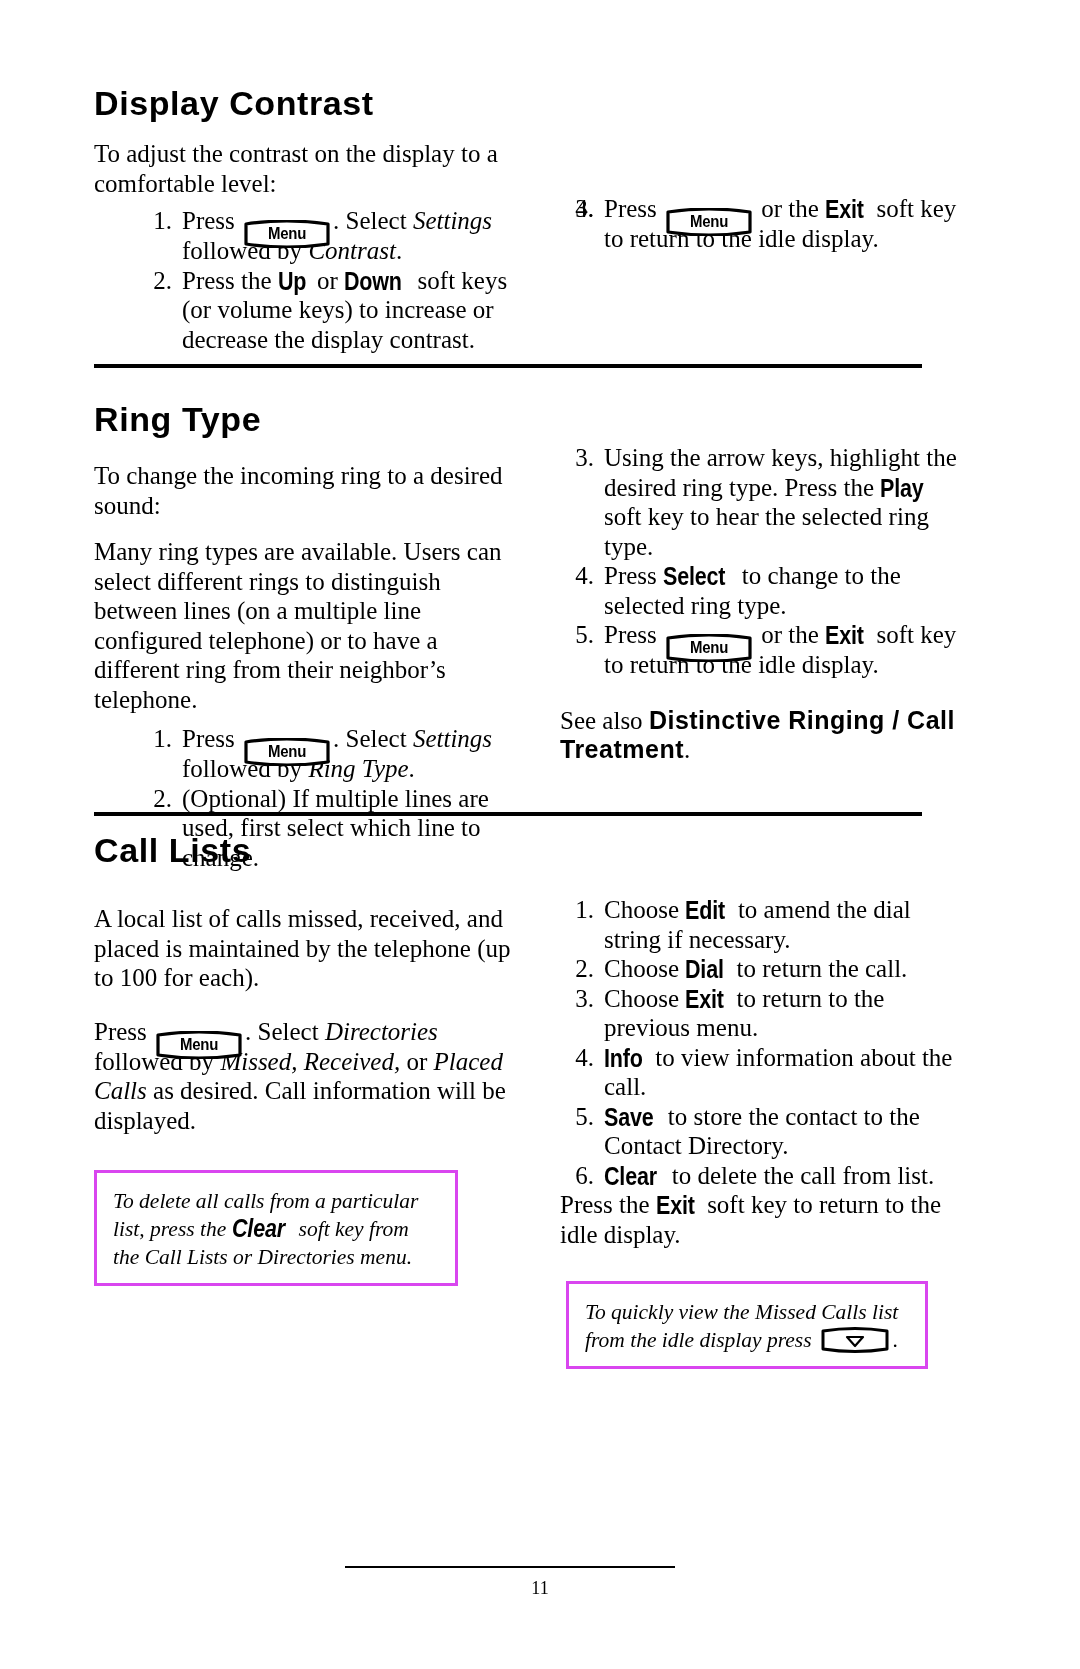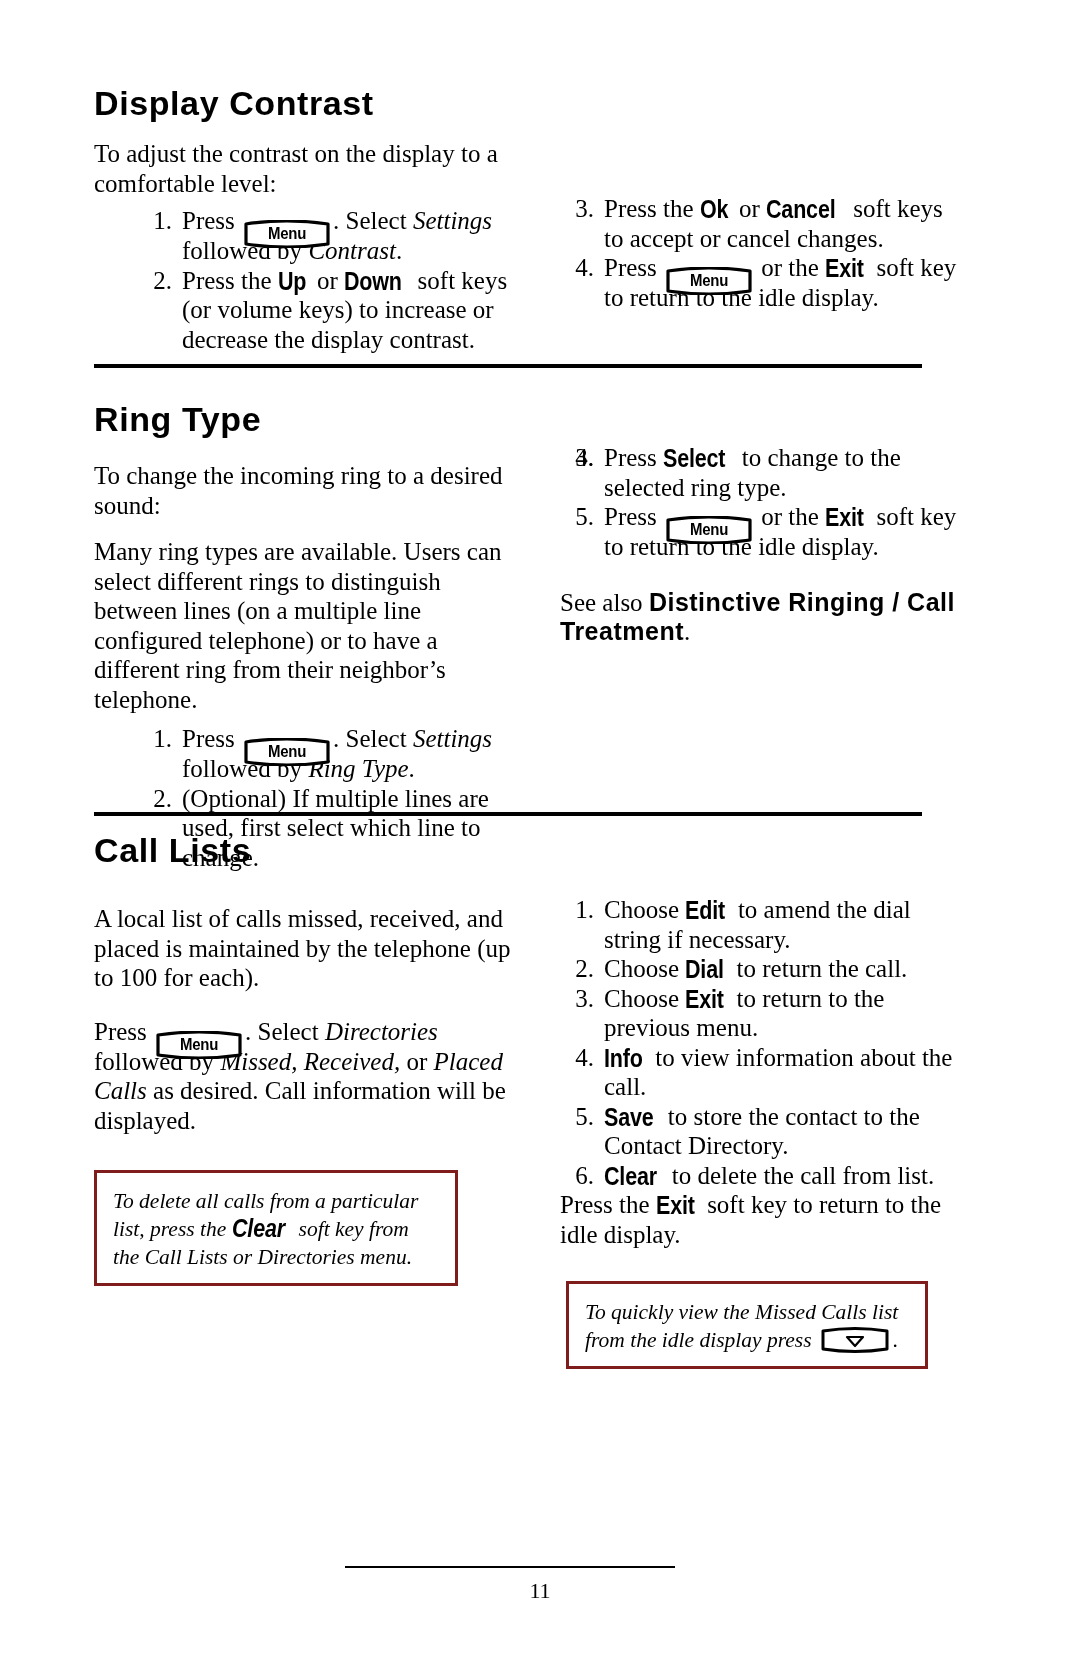--- a/index.html
+++ b/index.html
@@ -105,21 +105,21 @@
     position:absolute;
     left:0;
     top:0;
     width:34px;
     text-align:right;
     font-size:25px;
   }
 
   
   .notebox {
-    border:3px solid #7f1d1d;
+    border:3px solid #d946ef;
     background:#ffffff;
     box-sizing:border-box;
     font-style:italic;
     font-size:21.5px;
     line-height:28px;
     padding:14px 16px 12px 16px;
   }
 
   
   .footer-rule {
@@ -128,21 +128,21 @@
     top:1566px;
     width:330px;
     height:2px;
     background:#000;
   }
   .folio {
     position:absolute;
     left:0; top:1578px;
     width:1080px;
     text-align:center;
-    font-size:22px;
+    font-size:18px;
     font-family:"Liberation Serif", serif;
   }
 
   
   .colL { position:absolute; left:94px; width:418px; }
   .colR { position:absolute; left:560px; width:400px; }
 </style>
 </head>
 <body>
 
@@ -154,21 +154,21 @@
     <ol class="steps" style="margin-top:8px; margin-left:44px;">
       <li><span class="num">1.</span><span>Press <span class="menukey"><svg width="88" height="28" viewBox="0 0 88 28">
                 <path d="M3 4 Q44 -2 85 4 L85 24 Q44 30 3 24 Z" fill="#ffffff" stroke="#000000" stroke-width="3.2" stroke-linejoin="round"></path>
               </svg><span class="lbl">Menu</span></span>. Select <span class="it">Settings</span> followed by <span class="it">Contrast</span>.</span></li>
       <li><span class="num">2.</span><span>Press the <span class="sk">Up</span> or <span class="sk">Down</span> soft keys (or volume keys) to increase or decrease the display contrast.</span></li>
     </ol>
   </div>
 
   <div class="colR" style="top:194px;">
     <ol class="steps">
-      <li><span class="num">3.</span><span>Press the <span class="sk">Ok</span> or <span class="sk">Cancel</span> soft keys to accept or cancel changes.</span></li>
+      <li><span class="num">3.</span></li>
       <li><span class="num">4.</span><span>Press <span class="menukey"><svg width="88" height="28" viewBox="0 0 88 28">
                 <path d="M3 4 Q44 -2 85 4 L85 24 Q44 30 3 24 Z" fill="#ffffff" stroke="#000000" stroke-width="3.2" stroke-linejoin="round"></path>
               </svg><span class="lbl">Menu</span></span> or the <span class="sk">Exit</span> soft key to return to the idle display.</span></li>
     </ol>
   </div>
 
   <div class="rule" style="top:364px;"></div>
 
   <div class="colL" style="top:400px;">
     <h2 class="sec-head">Ring Type</h2>
@@ -177,21 +177,21 @@
     <ol class="steps" style="margin-top:10px; margin-left:44px;">
       <li><span class="num">1.</span><span>Press <span class="menukey"><svg width="88" height="28" viewBox="0 0 88 28">
                 <path d="M3 4 Q44 -2 85 4 L85 24 Q44 30 3 24 Z" fill="#ffffff" stroke="#000000" stroke-width="3.2" stroke-linejoin="round"></path>
               </svg><span class="lbl">Menu</span></span>. Select <span class="it">Settings</span> followed by <span class="it">Ring Type</span>.</span></li>
       <li><span class="num">2.</span><span>(Optional)  If multiple lines are used, first select which line to change.</span></li>
     </ol>
   </div>
 
   <div class="colR" style="top:443px;">
     <ol class="steps">
-      <li><span class="num">3.</span></li>
+      <li><span class="num">3.</span><span>Using the arrow keys, highlight the desired ring type.  Press the <span class="sk">Play</span> soft key to hear the selected ring type.</span></li>
       <li><span class="num">4.</span><span>Press <span class="sk">Select</span> to change to the selected ring type.</span></li>
       <li><span class="num">5.</span><span>Press <span class="menukey"><svg width="88" height="28" viewBox="0 0 88 28">
                 <path d="M3 4 Q44 -2 85 4 L85 24 Q44 30 3 24 Z" fill="#ffffff" stroke="#000000" stroke-width="3.2" stroke-linejoin="round"></path>
               </svg><span class="lbl">Menu</span></span> or the <span class="sk">Exit</span> soft key to return to the idle display.</span></li>
     </ol>
     <p class="para" style="margin-top:26px;"><span>See also </span><span class="sans" style="font-weight:bold; letter-spacing:0.5px;">Distinctive Ringing / Call Treatment</span><span>.</span></p>
   </div>
 
   <div class="rule" style="top:812px;"></div>
 

